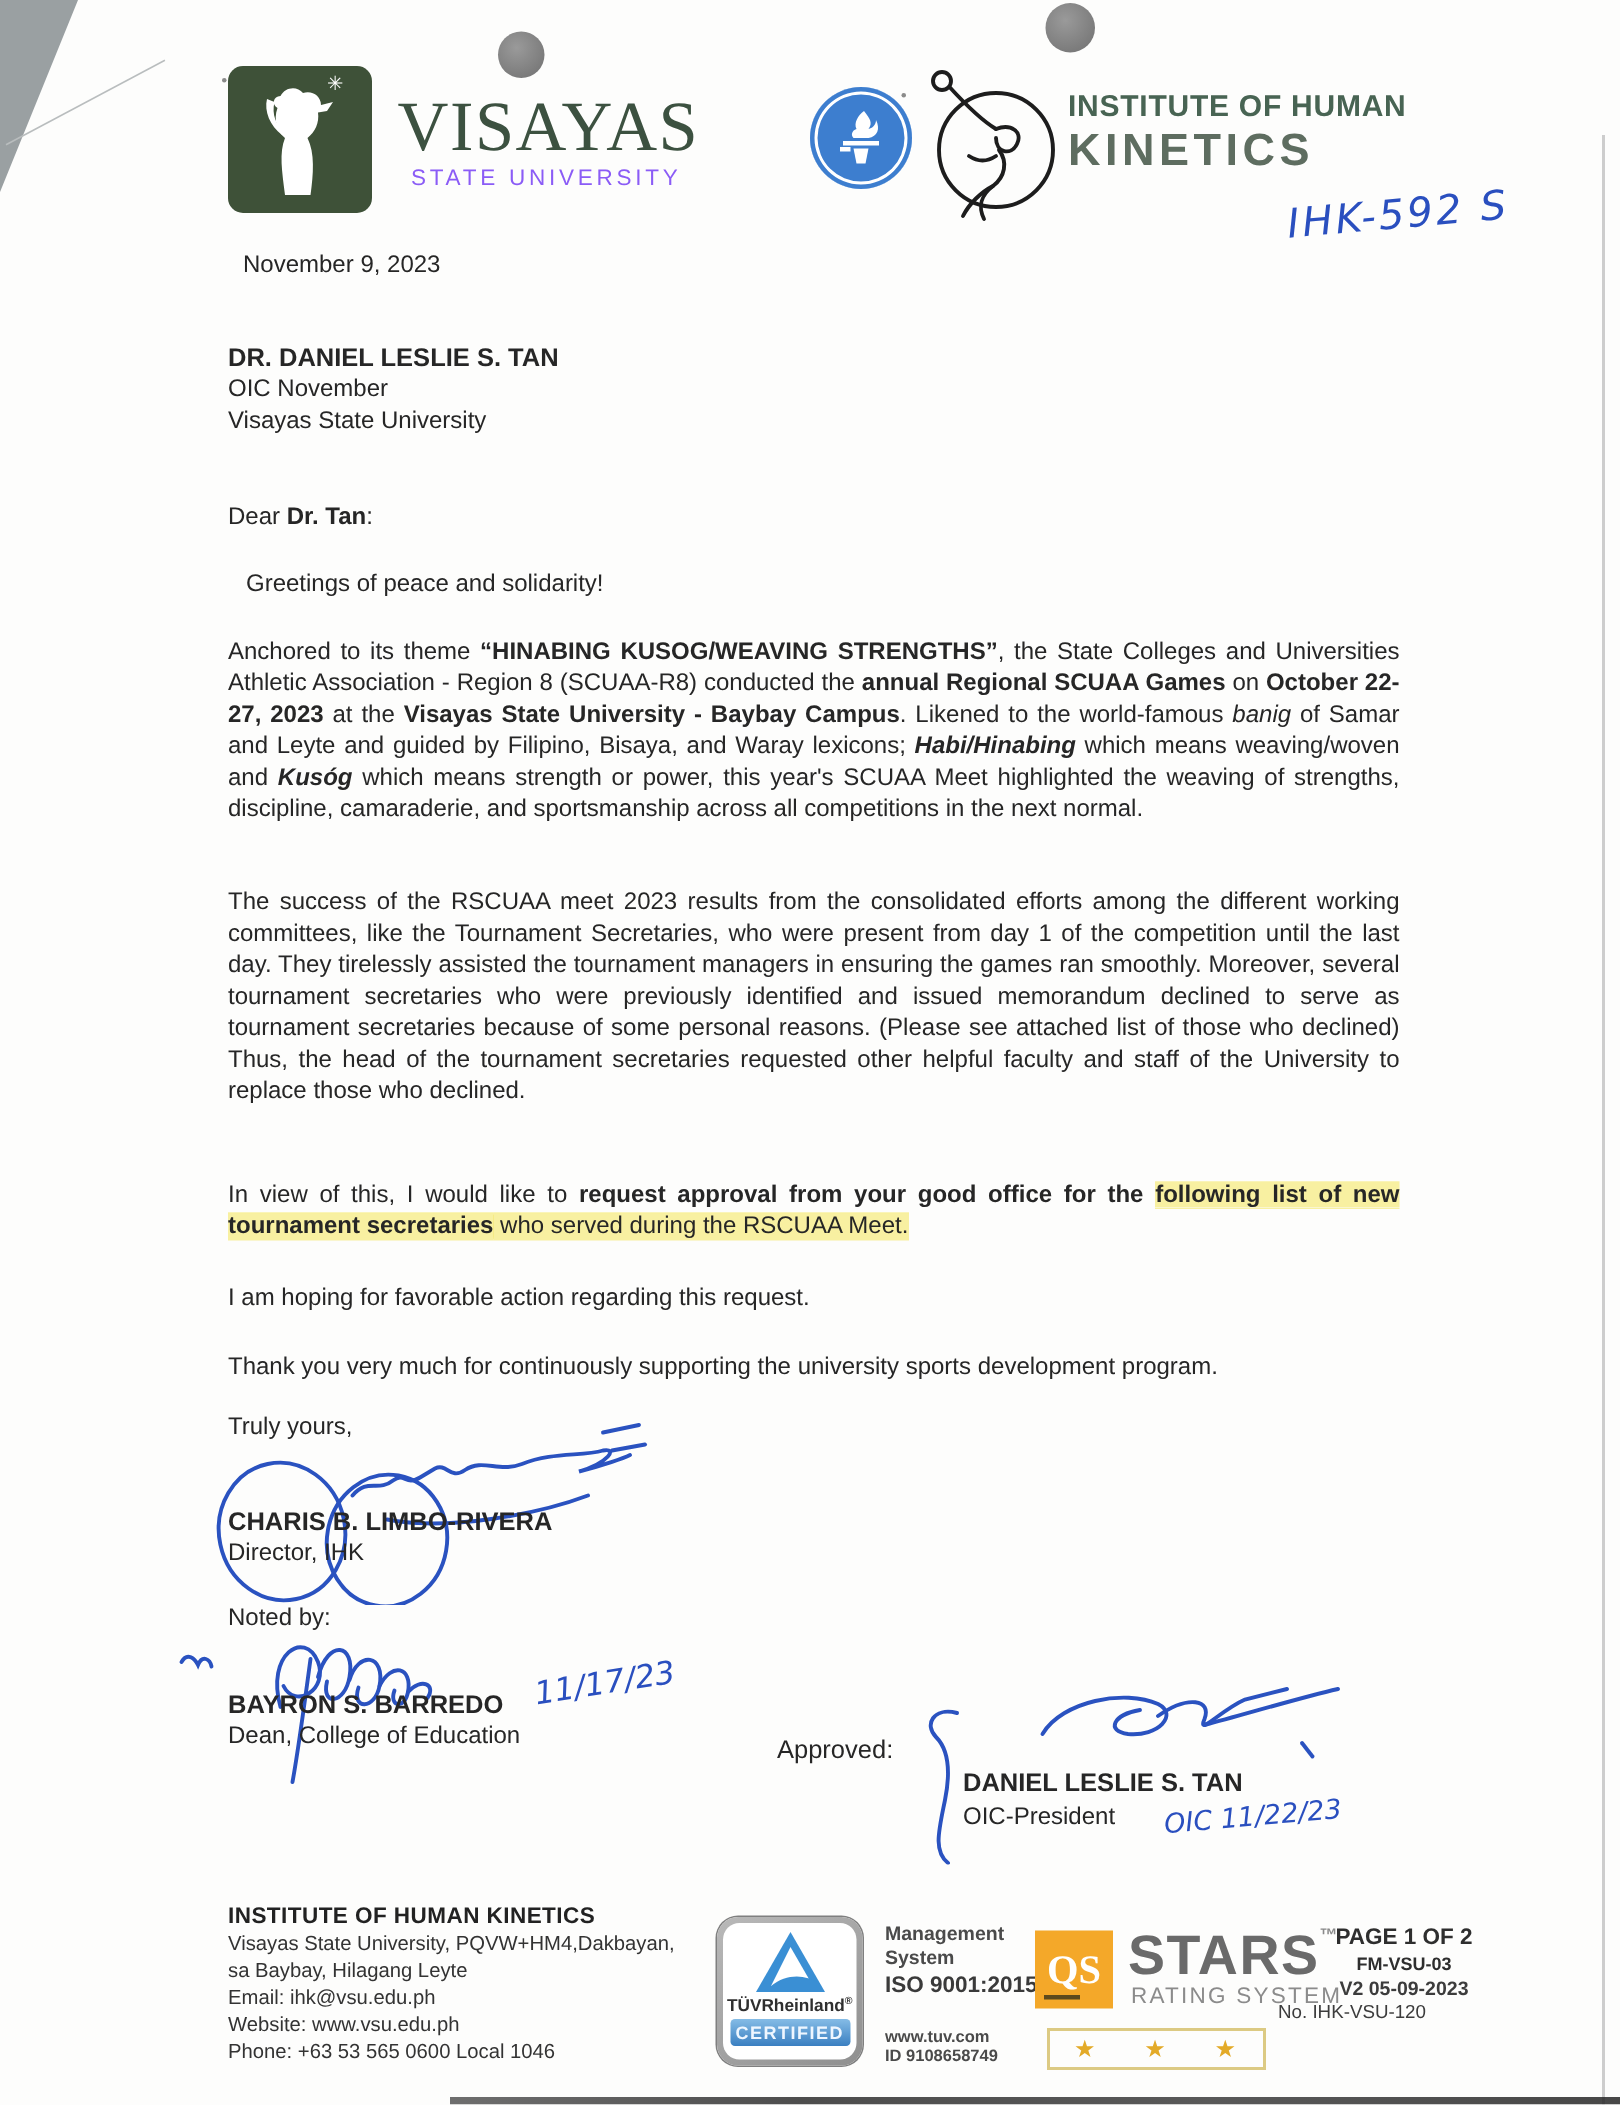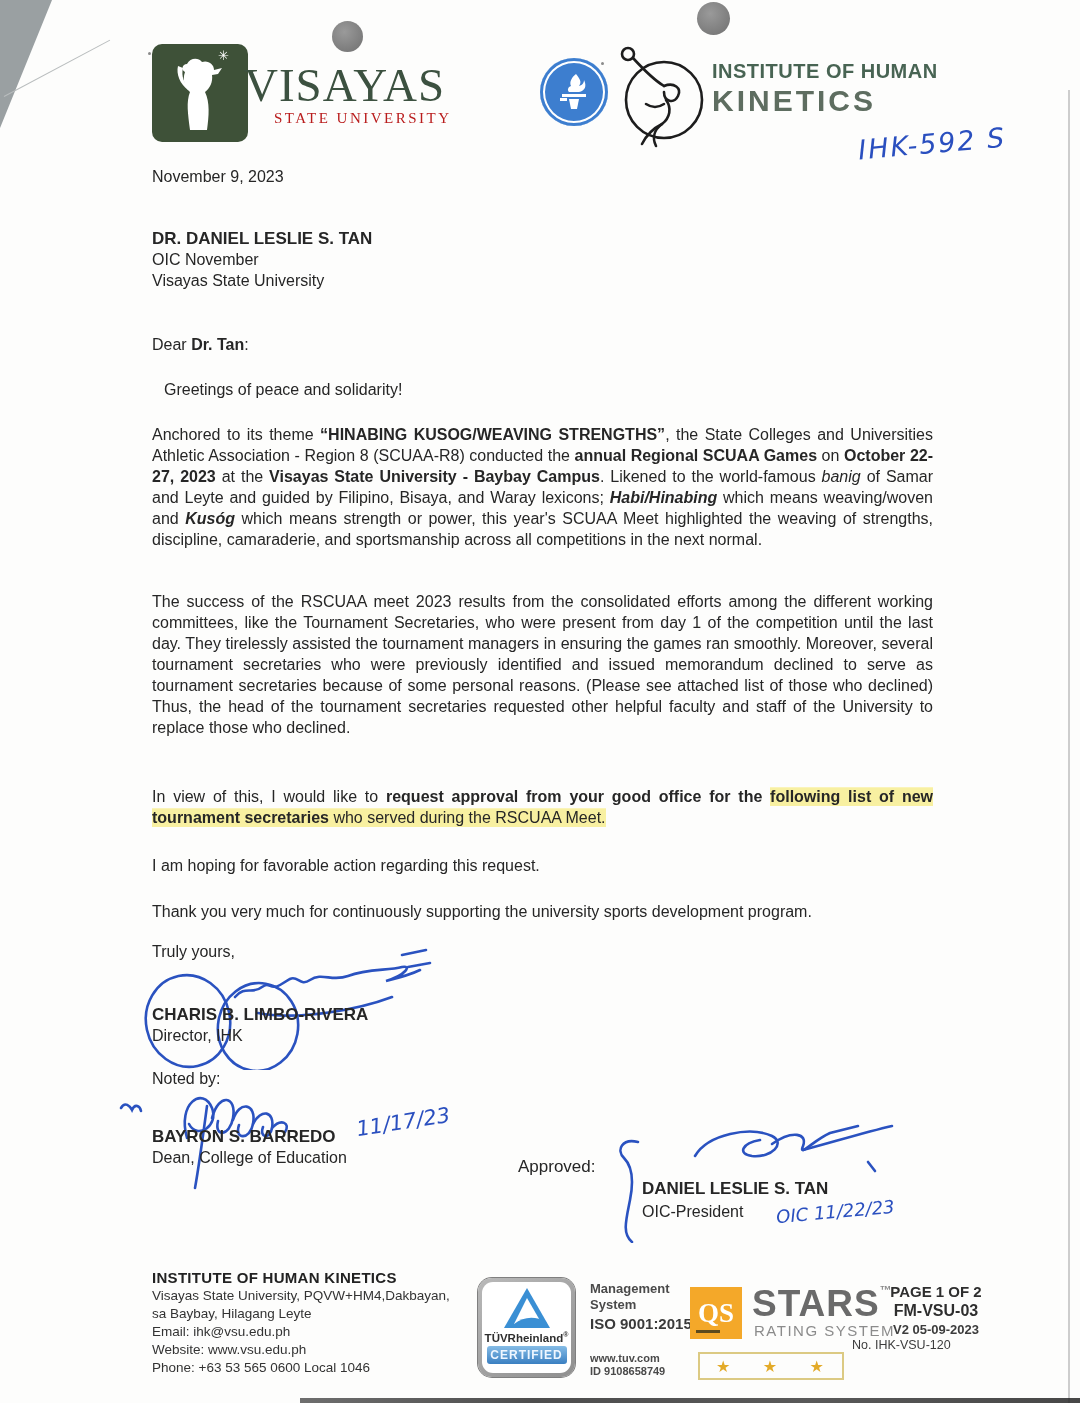--- a/index.html
+++ b/index.html
@@ -12,22 +12,22 @@
   .corner-fold{left:0;top:0;width:0;height:0;border-left:52px solid #9aa0a2;border-bottom:128px solid transparent;}
   .scratch{left:4px;top:96px;width:120px;height:1px;background:#b9bdbe;transform:rotate(-28deg);transform-origin:left;}
   .punch-hole{border-radius:50%;background:radial-gradient(circle at 40% 35%, #9a9a9a, #6f6f6f);}
   .hole1{left:332px;top:21px;width:31px;height:31px;}
   .hole2{left:697px;top:2px;width:33px;height:33px;}
   .speck{width:3px;height:3px;border-radius:50%;background:#5a5a5a;opacity:.7;}
   .edge-line{left:1068px;top:90px;height:1313px;width:2px;background:#cdcdcd;}
   .bottom-strip{left:300px;top:1398px;width:780px;height:5px;background:linear-gradient(90deg,#555 0%,#2e2e2e 30%,#3c3c3c 65%,#272727 100%);opacity:.85;}
   
   .vsu-square{left:152px;top:44px;width:96px;height:98px;background:#3e5138;border-radius:10px;}
-  .wordmark{left:244px;top:58px;font-family:"Liberation Serif",serif;font-size:47px;color:#3c5140;letter-spacing:1px;}
-  .wordmark-sub{left:274px;top:110px;font-family:Liberation Serif, serif;font-size:15px;color:#b91c1c;letter-spacing:2.5px;}
+  .wordmark{left:265px;top:58px;font-family:"Liberation Serif",serif;font-size:47px;color:#3c5140;letter-spacing:1px;}
+  .wordmark-sub{left:274px;top:110px;font-family:Liberation Sans, sans-serif;font-size:15px;color:#8b5cf6;letter-spacing:2.5px;}
   .seal{left:540px;top:58px;width:68px;height:68px;border-radius:50%;background:#3d7ecf;box-shadow:inset 0 0 0 3px #3d7ecf, inset 0 0 0 5px #ffffff;display:flex;align-items:center;justify-content:center;}
   .inst1{left:712px;top:60px;font-size:20px;font-weight:bold;color:#486453;letter-spacing:.5px;}
   .inst2{left:712px;top:84px;font-size:30px;font-weight:bold;color:#5e6d60;letter-spacing:3px;}
   .handwrite{color:#2a4fbf;font-style:italic;font-family:"DejaVu Sans",sans-serif;}
   .ref-code{left:858px;top:128px;font-size:27px;letter-spacing:2px;transform:rotate(-5deg);}
   
   .bodytext{font-size:16px;line-height:21px;}
   .block{left:152px;width:781px;}
   .just{text-align:justify;}
   .b{font-weight:bold;}
@@ -48,21 +48,21 @@
   .iso{left:590px;top:1315px;font-size:15px;font-weight:bold;color:#3a3a3a;}
   .tuvurl{left:590px;top:1352px;font-size:11px;font-weight:bold;color:#4a4a4a;line-height:13px;}
   .qs-square{left:690px;top:1287px;width:52px;height:52px;background:#f4a829;color:#fff;display:flex;align-items:center;justify-content:center;font-size:27px;font-weight:bold;font-family:"Liberation Serif",serif;}
   .qs-underline{position:absolute;left:6px;bottom:6px;width:24px;height:3px;background:#5d4a1d;}
   .qs-stars-word{left:752px;top:1283px;font-size:37px;font-weight:bold;color:#6a6a6a;letter-spacing:1px;}
   .qs-tm{font-size:12px;vertical-align:top;color:#8a8a8a;}
   .qs-sub{left:754px;top:1322px;font-size:15px;color:#8b8b8b;letter-spacing:1.5px;}
   .stars-box{left:698px;top:1352px;width:146px;height:28px;border:2px solid #dcca83;display:flex;align-items:center;justify-content:center;color:#e3aa28;font-size:16px;letter-spacing:14px;padding-left:12px;box-sizing:border-box;}
   .doc-block{left:852px;top:1283px;width:168px;text-align:center;color:#2e2e2e;}
   .doc-page{font-size:15px;font-weight:bold;}
-  .doc-form{font-size:16px;font-weight:bold;margin-top:2px;}
+  .doc-form{font-size:12px;font-weight:bold;margin-top:2px;}
   .doc-ver{font-size:13px;font-weight:bold;margin-top:2px;color:#3c3c3c;}
   .doc-num{font-size:12.5px;margin-top:1px;text-align:left;color:#3c3c3c;}
 </style>
 </head>
 <body>
 
 <div class="abs corner-fold"></div>
 <div class="abs scratch"></div>
 <div class="abs punch-hole hole1"></div>
 <div class="abs punch-hole hole2"></div>
@@ -103,21 +103,21 @@
       <path d="M50,80 C42,84 34,92 30,100"></path>
       <path d="M52,60 C46,64 40,64 34,60"></path>
     </g>
   </svg>
 </div>
 
 <div class="abs inst1">INSTITUTE OF HUMAN</div>
 <div class="abs inst2">KINETICS</div>
 <div class="abs handwrite ref-code">IHK-592 S</div>
 
-<div class="abs bodytext" style="left:152px;top:166px;">November 9, 2023</div>
+<div class="abs bodytext" style="left:162px;top:166px;">November 9, 2023</div>
 
 <div class="abs bodytext" style="left:152px;top:228px;">
   <div class="name-bold">DR. DANIEL LESLIE S. TAN</div>
   <div>OIC November</div>
   <div>Visayas State University</div>
 </div>
 
 <div class="abs bodytext" style="left:152px;top:334px;"><span>Dear </span><span class="b">Dr. Tan</span><span>:</span></div>
 <div class="abs bodytext" style="left:164px;top:379px;">Greetings of peace and solidarity!</div>
 

